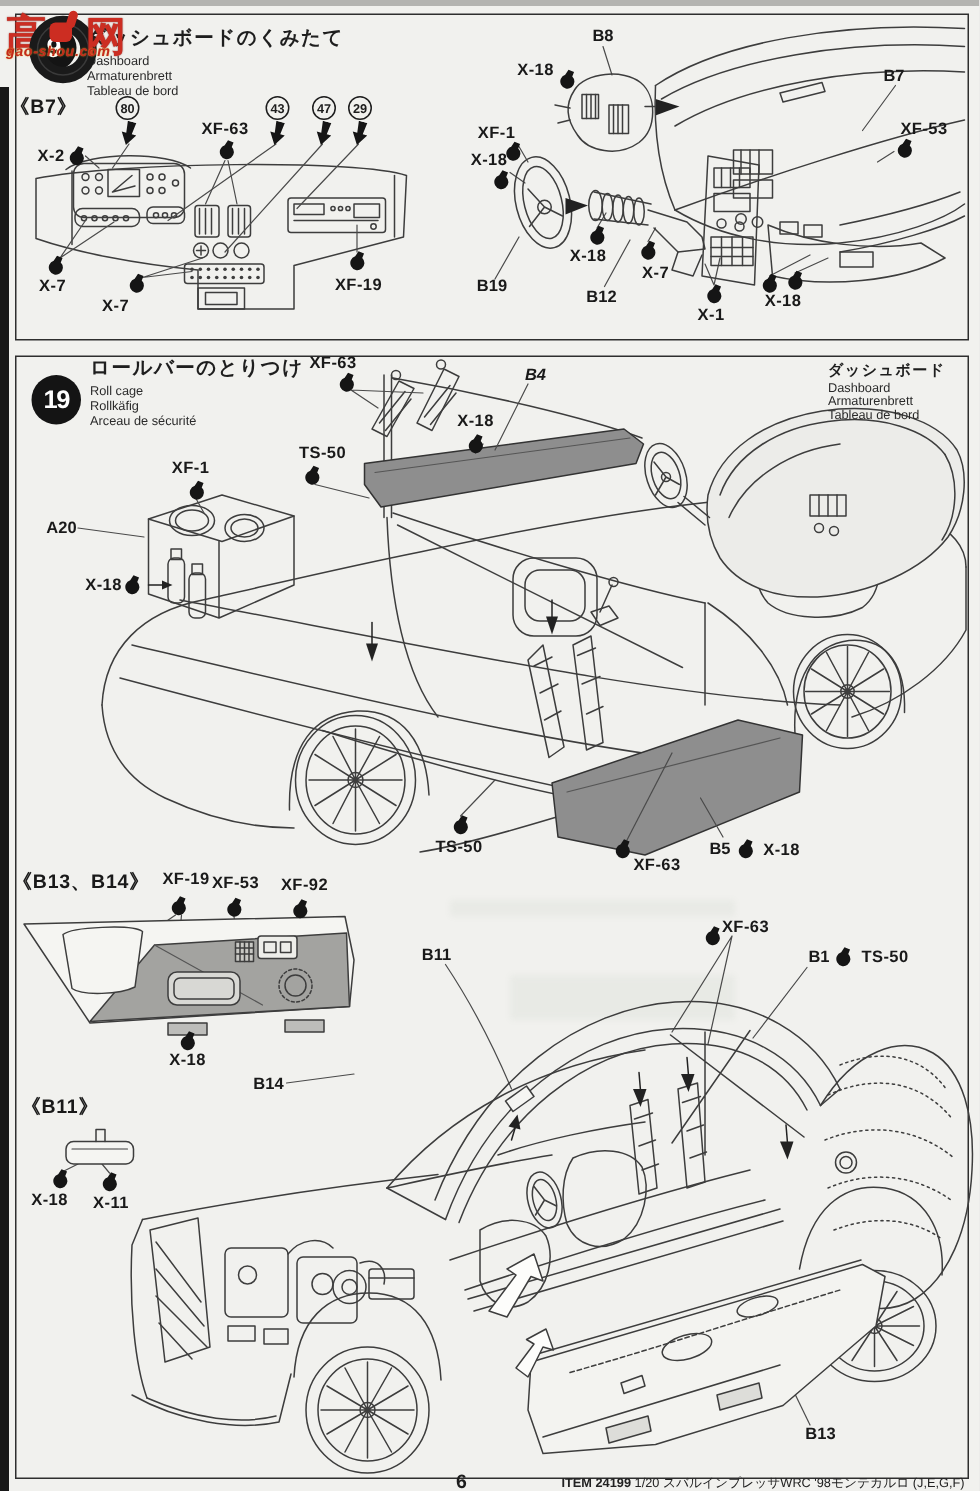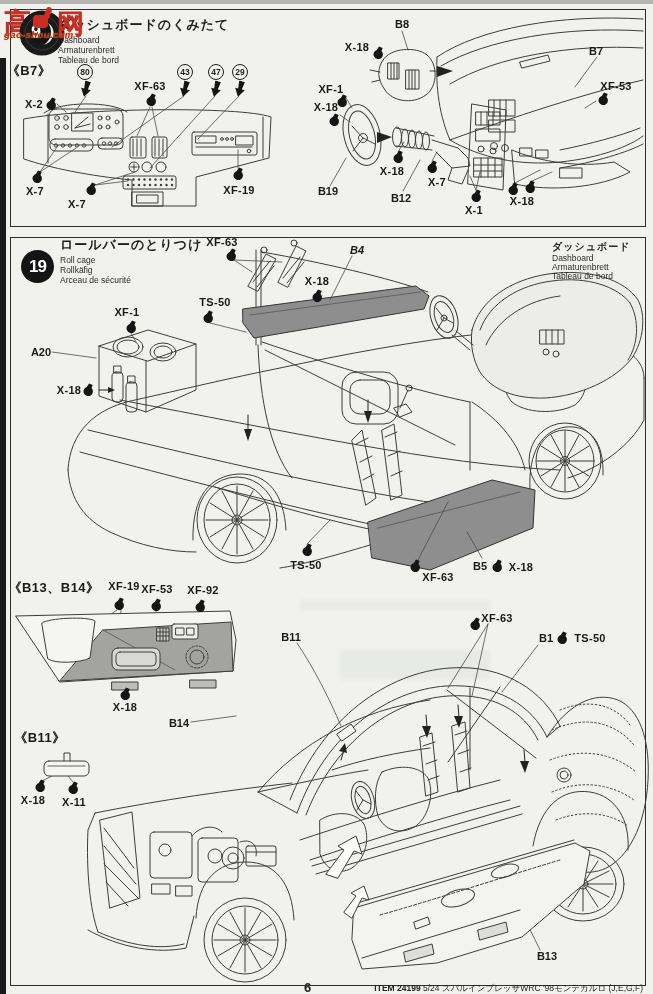--- a/index.html
+++ b/index.html
@@ -466,21 +466,21 @@
         <rect x="26" y="2" width="6" height="12" rx="3" fill="#cc2d22" transform="rotate(18 29 8)"></rect>
       </svg>
     </span>
     <span id="wm-right">网</span>
     <span id="wm-site">gao-shou.com</span>
   </div>
 
   <div id="footer-page">6</div>
   <div id="footer-item">
     <b>ITEM 24199</b>
-    <span>5/24 スバルインプレッサWRC '98モンテカルロ (J,E,G,F)</span>
+    <span>1/20 スバルインプレッサWRC '98モンテカルロ (J,E,G,F)</span>
   </div>
 
 <div class="lab inset" style="left: 29px; top: 71px;">《B7》</div>
     <div class="lab paint" style="left: 34px; top: 104px;">X-2</div>
     <div class="lab paint" style="left: 150px; top: 86px;">XF-63</div>
     <div class="lab paint" style="left: 35px; top: 191px;">X-7</div>
     <div class="lab paint" style="left: 77px; top: 204px;">X-7</div>
     <div class="lab paint" style="left: 239px; top: 190px;">XF-19</div>
     <div class="lab part" style="left: 402px; top: 24px;">B8</div>
     <div class="lab paint" style="left: 357px; top: 47px;">X-18</div>

